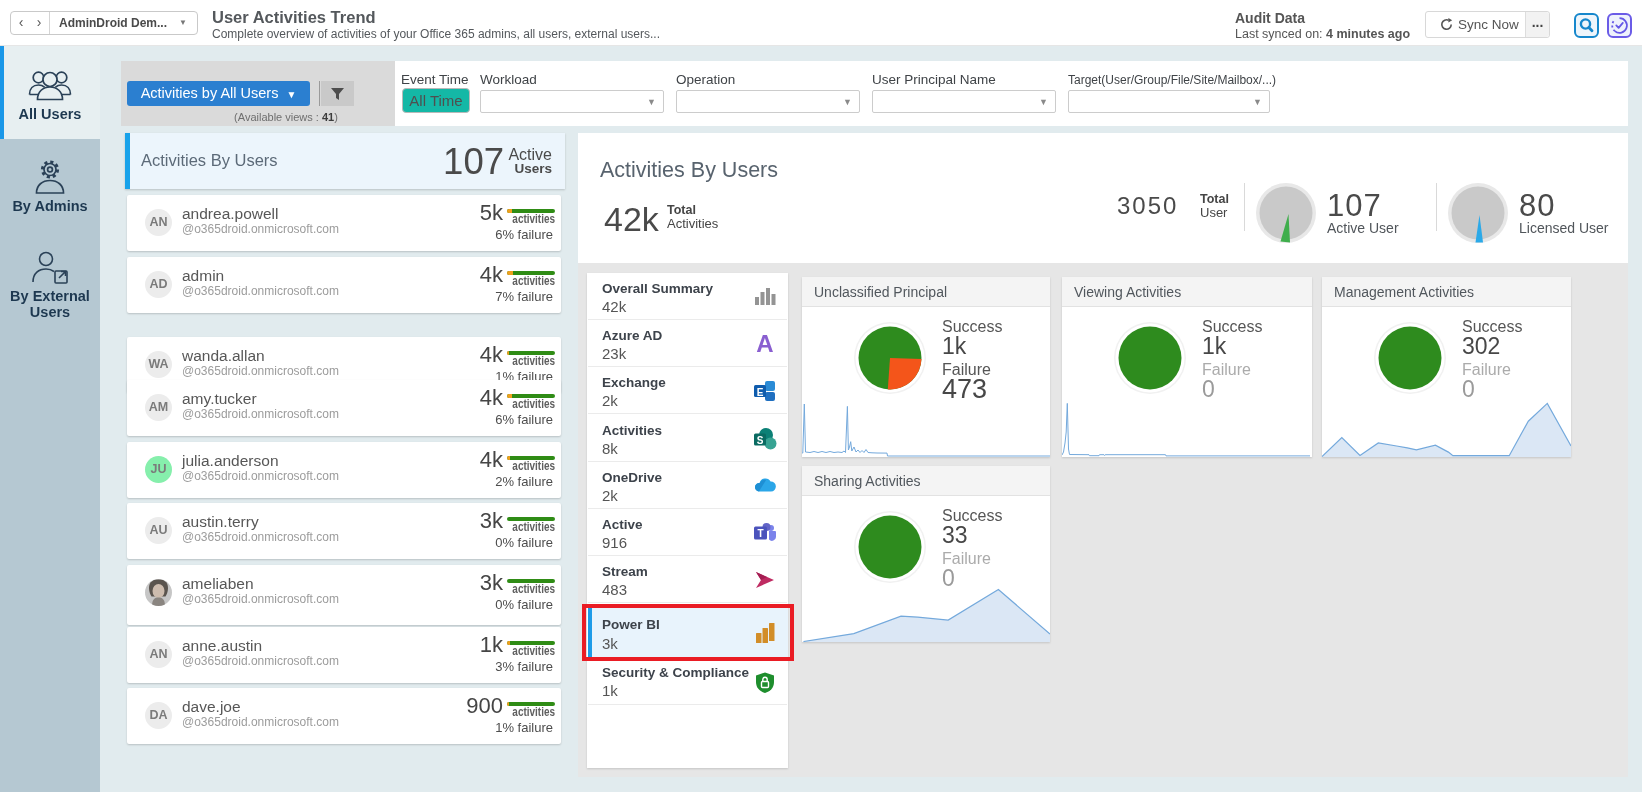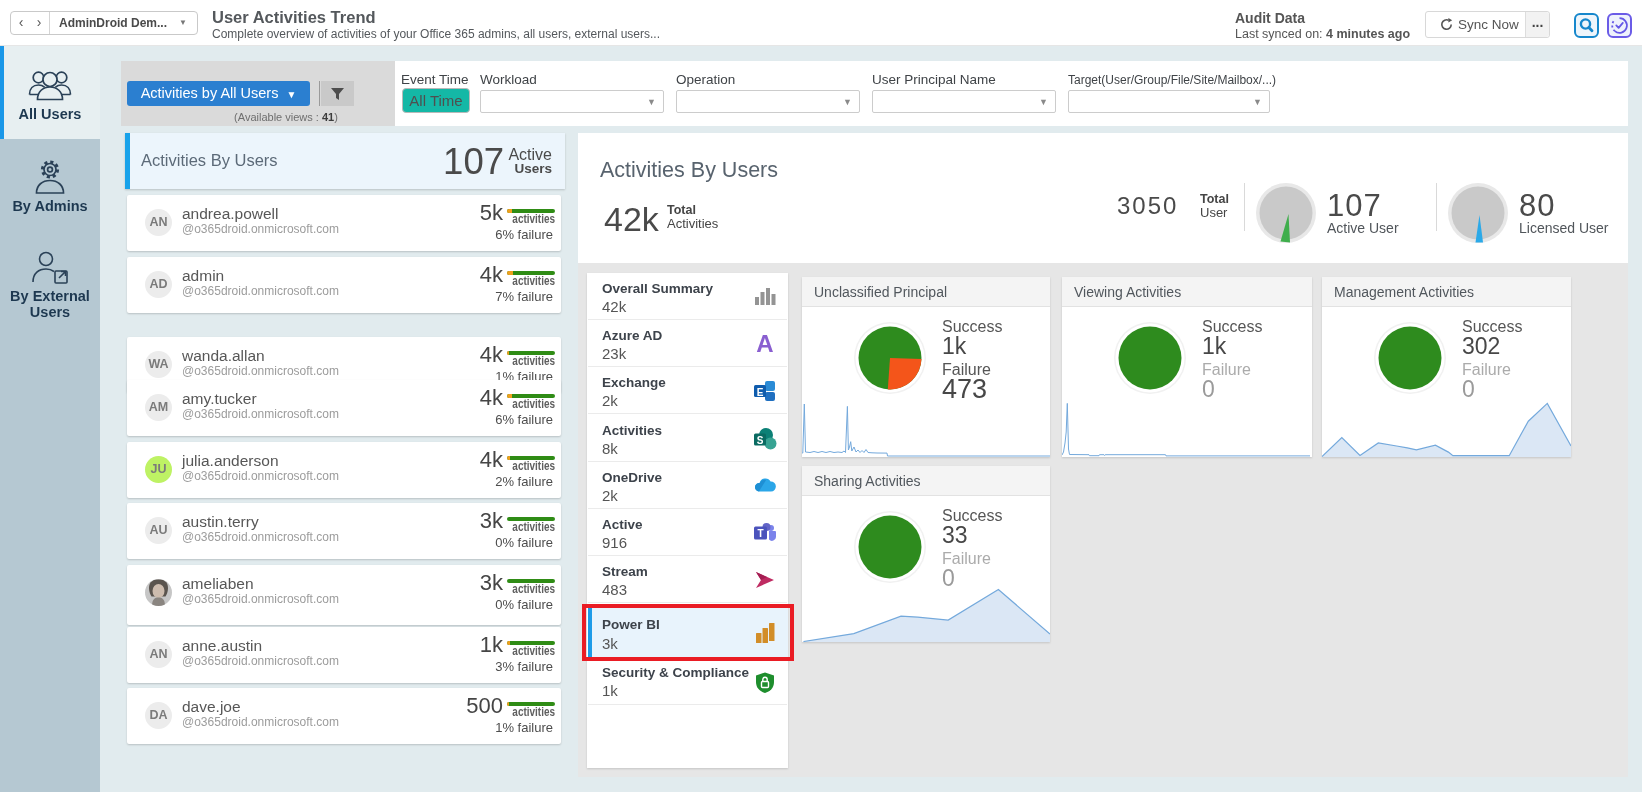--- a/index.html
+++ b/index.html
@@ -156,21 +156,21 @@
   <div class="abs" style="left:18px;top:14px;width:27px;height:27px;border-radius:50%;background:#ececec;text-align:center;line-height:27px;font-size:12.5px;font-weight:bold;color:#7b7b7b;">AM</div>
   <div class="abs" style="left:55px;top:10px;font-size:15.5px;color:#575757;">amy.tucker</div>
   <div class="abs" style="left:55px;top:27px;font-size:12px;color:#9c9c9c;">@o365droid.onmicrosoft.com</div>
   <div class="abs" style="left:276px;top:7px;width:100px;text-align:right;font-size:22px;color:#454545;line-height:22px;">4k</div>
   <div class="abs" style="left:380px;top:13.5px;width:48px;height:4.5px;border-radius:2px;background:#2f8c15;"></div>
   <div class="abs" style="left:380px;top:13.5px;width:5.0px;height:4.5px;border-radius:2px 0 0 2px;background:#efa01e;"></div>
   <div class="abs" style="left:328px;top:16.5px;width:100px;text-align:right;font-size:12px;font-weight:bold;color:#606060;transform:scaleX(0.83);transform-origin:right center;">activities</div>
   <div class="abs" style="left:326px;top:31.5px;width:100px;text-align:right;font-size:13px;color:#4d4d4d;">6% failure</div>
 </div>
 <div class="abs card" style="left:127px;top:442px;width:434px;height:56px;">
-  <div class="abs" style="left:18px;top:14px;width:27px;height:27px;border-radius:50%;background:#bef264;text-align:center;line-height:27px;font-size:12.5px;font-weight:bold;color:#7b7b7b;">JU</div>
+  <div class="abs" style="left:18px;top:14px;width:27px;height:27px;border-radius:50%;background:#86efac;text-align:center;line-height:27px;font-size:12.5px;font-weight:bold;color:#7b7b7b;">JU</div>
   <div class="abs" style="left:55px;top:10px;font-size:15.5px;color:#575757;">julia.anderson</div>
   <div class="abs" style="left:55px;top:27px;font-size:12px;color:#9c9c9c;">@o365droid.onmicrosoft.com</div>
   <div class="abs" style="left:276px;top:7px;width:100px;text-align:right;font-size:22px;color:#454545;line-height:22px;">4k</div>
   <div class="abs" style="left:380px;top:13.5px;width:48px;height:4.5px;border-radius:2px;background:#2f8c15;"></div>
   <div class="abs" style="left:380px;top:13.5px;width:2.5px;height:4.5px;border-radius:2px 0 0 2px;background:#efa01e;"></div>
   <div class="abs" style="left:328px;top:16.5px;width:100px;text-align:right;font-size:12px;font-weight:bold;color:#606060;transform:scaleX(0.83);transform-origin:right center;">activities</div>
   <div class="abs" style="left:326px;top:31.5px;width:100px;text-align:right;font-size:13px;color:#4d4d4d;">2% failure</div>
 </div>
 <div class="abs card" style="left:127px;top:503px;width:434px;height:56px;">
   <div class="abs" style="left:18px;top:14px;width:27px;height:27px;border-radius:50%;background:#ececec;text-align:center;line-height:27px;font-size:12.5px;font-weight:bold;color:#7b7b7b;">AU</div>
@@ -209,21 +209,21 @@
   <div class="abs" style="left:276px;top:7px;width:100px;text-align:right;font-size:22px;color:#454545;line-height:22px;">1k</div>
   <div class="abs" style="left:380px;top:13.5px;width:48px;height:4.5px;border-radius:2px;background:#2f8c15;"></div>
   <div class="abs" style="left:380px;top:13.5px;width:3.0px;height:4.5px;border-radius:2px 0 0 2px;background:#efa01e;"></div>
   <div class="abs" style="left:328px;top:16.5px;width:100px;text-align:right;font-size:12px;font-weight:bold;color:#606060;transform:scaleX(0.83);transform-origin:right center;">activities</div>
   <div class="abs" style="left:326px;top:31.5px;width:100px;text-align:right;font-size:13px;color:#4d4d4d;">3% failure</div>
 </div>
 <div class="abs card" style="left:127px;top:688px;width:434px;height:56px;">
   <div class="abs" style="left:18px;top:14px;width:27px;height:27px;border-radius:50%;background:#ececec;text-align:center;line-height:27px;font-size:12.5px;font-weight:bold;color:#7b7b7b;">DA</div>
   <div class="abs" style="left:55px;top:10px;font-size:15.5px;color:#575757;">dave.joe</div>
   <div class="abs" style="left:55px;top:27px;font-size:12px;color:#9c9c9c;">@o365droid.onmicrosoft.com</div>
-  <div class="abs" style="left:276px;top:7px;width:100px;text-align:right;font-size:22px;color:#454545;line-height:22px;">500</div>
+  <div class="abs" style="left:276px;top:7px;width:100px;text-align:right;font-size:22px;color:#454545;line-height:22px;">900</div>
   <div class="abs" style="left:380px;top:13.5px;width:48px;height:4.5px;border-radius:2px;background:#2f8c15;"></div>
   <div class="abs" style="left:380px;top:13.5px;width:1.5px;height:4.5px;border-radius:2px 0 0 2px;background:#efa01e;"></div>
   <div class="abs" style="left:328px;top:16.5px;width:100px;text-align:right;font-size:12px;font-weight:bold;color:#606060;transform:scaleX(0.83);transform-origin:right center;">activities</div>
   <div class="abs" style="left:326px;top:31.5px;width:100px;text-align:right;font-size:13px;color:#4d4d4d;">1% failure</div>
 </div>
 
 <div class="abs" style="left:578px;top:263px;width:1050px;height:514px;background:#e6e6e6;"></div>
 <div class="abs" style="left:578px;top:133px;width:1050px;height:130px;background:#fff;"></div>
 <div class="abs" style="left:600px;top:158px;font-size:21.5px;color:#58636e;">Activities By Users</div>
 <div class="abs" style="left:604px;top:205px;font-size:34px;color:#4a4a4a;line-height:28px;">42k</div>

